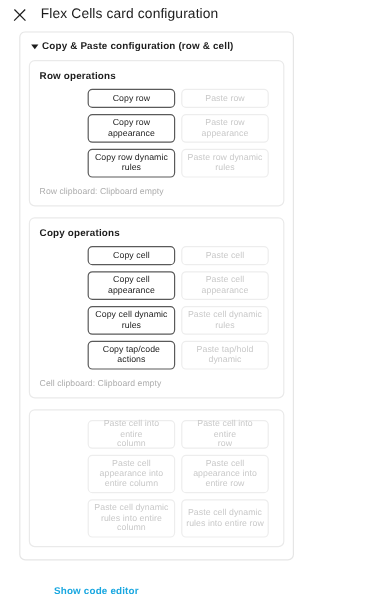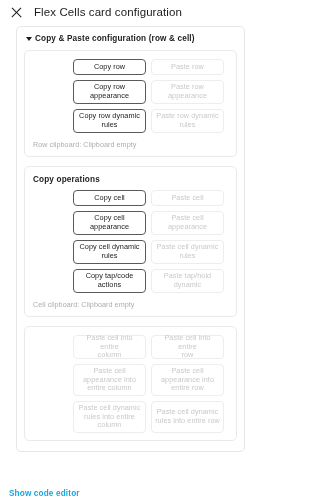--- a/index.html
+++ b/index.html
@@ -103,21 +103,21 @@
   }
   .btn.h1 { height: 16px; }
   .btn.h2 { height: 24px; }
   .btn.h3 { height: 32px; }
   .clipboard-status {
     font-size: 7.2px; color: #adadad;
     margin-top: 7px; letter-spacing: .05px;
   }
 
   
-  .footer { flex: 0 0 auto; padding: 14px 0 0 9px; }
+  .footer { flex: 0 0 auto; padding: 14px 0 0 9px; margin-left: 36px; }
   .code-link {
     font-size: 8.2px; font-weight: bold; color: #19a7e0;
     letter-spacing: .15px; cursor: pointer; display: inline-block;
   }
 </style>
 </head>
 <body>
 
 <div class="dialog">
 
@@ -129,20 +129,21 @@
   <div class="body">
     <div class="outer-card">
 
       <div class="section-header">
         <span class="caret"></span>
         <span>Copy &amp; Paste configuration (row &amp; cell)</span>
       </div>
 
       <div id="groups-container">
           <div class="group">
+            <div class="group-title">Row operations</div>
             <div class="btn-grid">
               <div class="btn-row">
                 <div class="btn enabled h1">Copy row</div>
                 <div class="btn disabled h1">Paste row</div>
               </div>
               <div class="btn-row">
                 <div class="btn enabled h2">Copy row
 appearance</div>
                 <div class="btn disabled h2">Paste row
 appearance</div>

